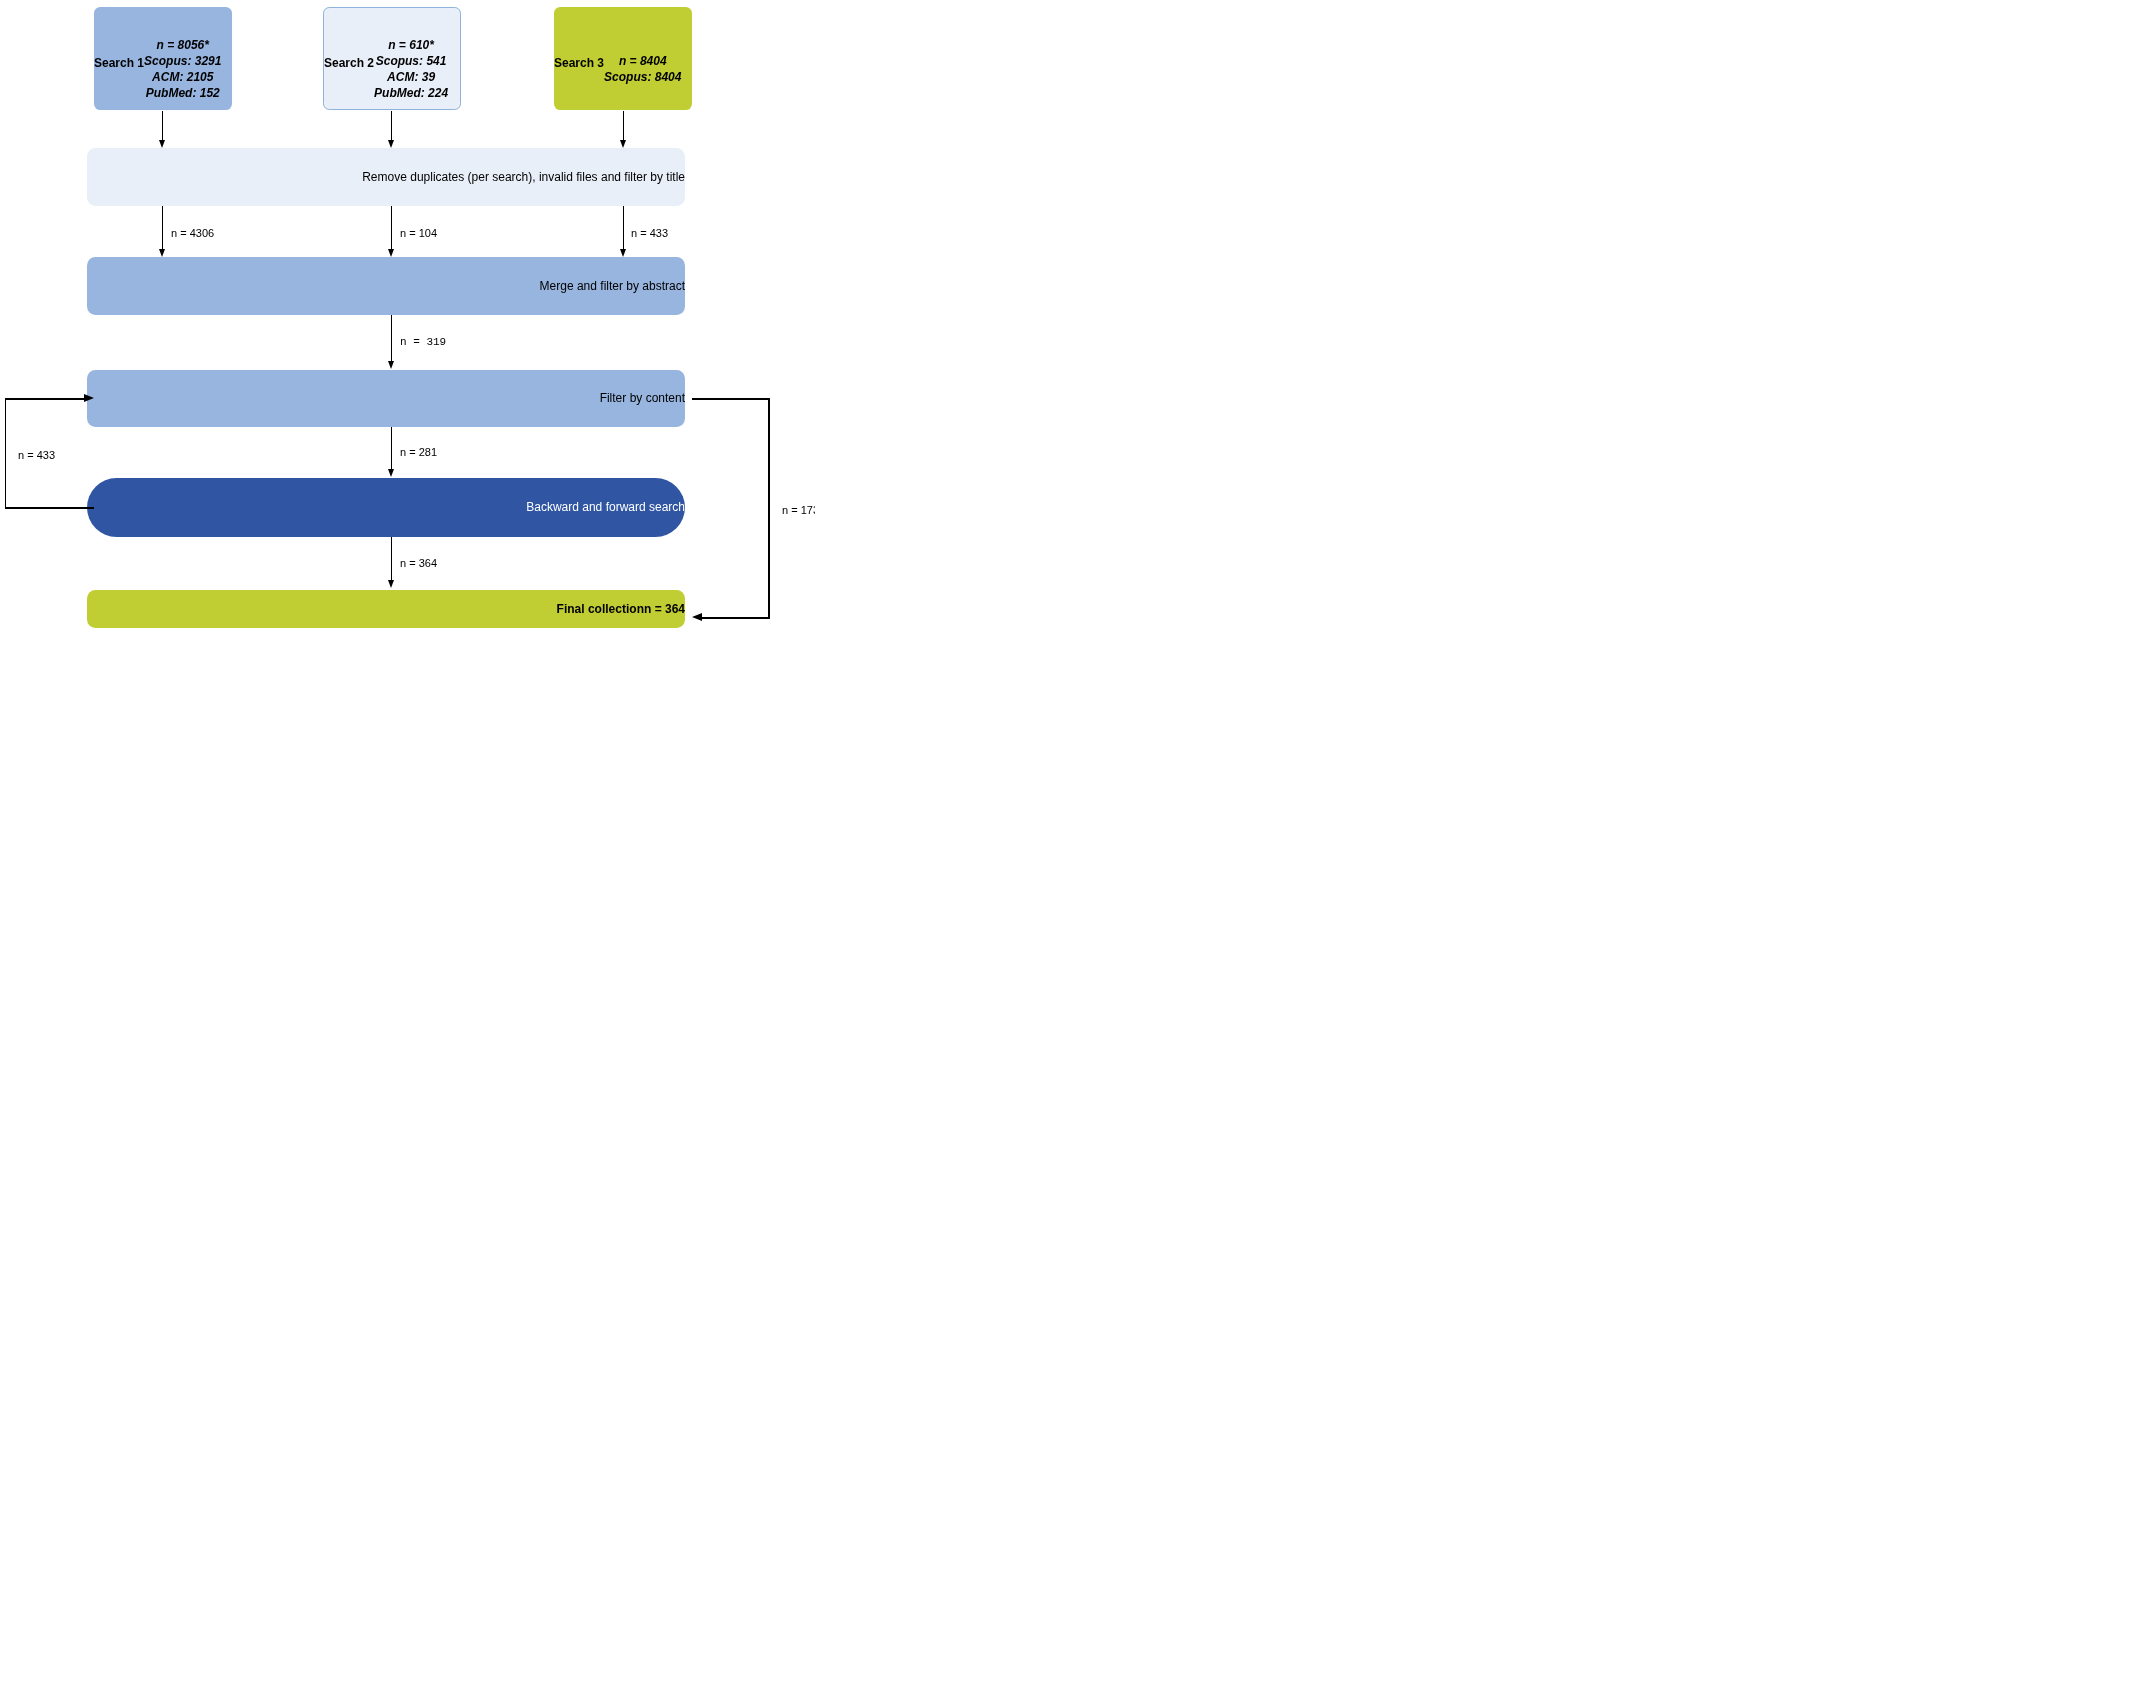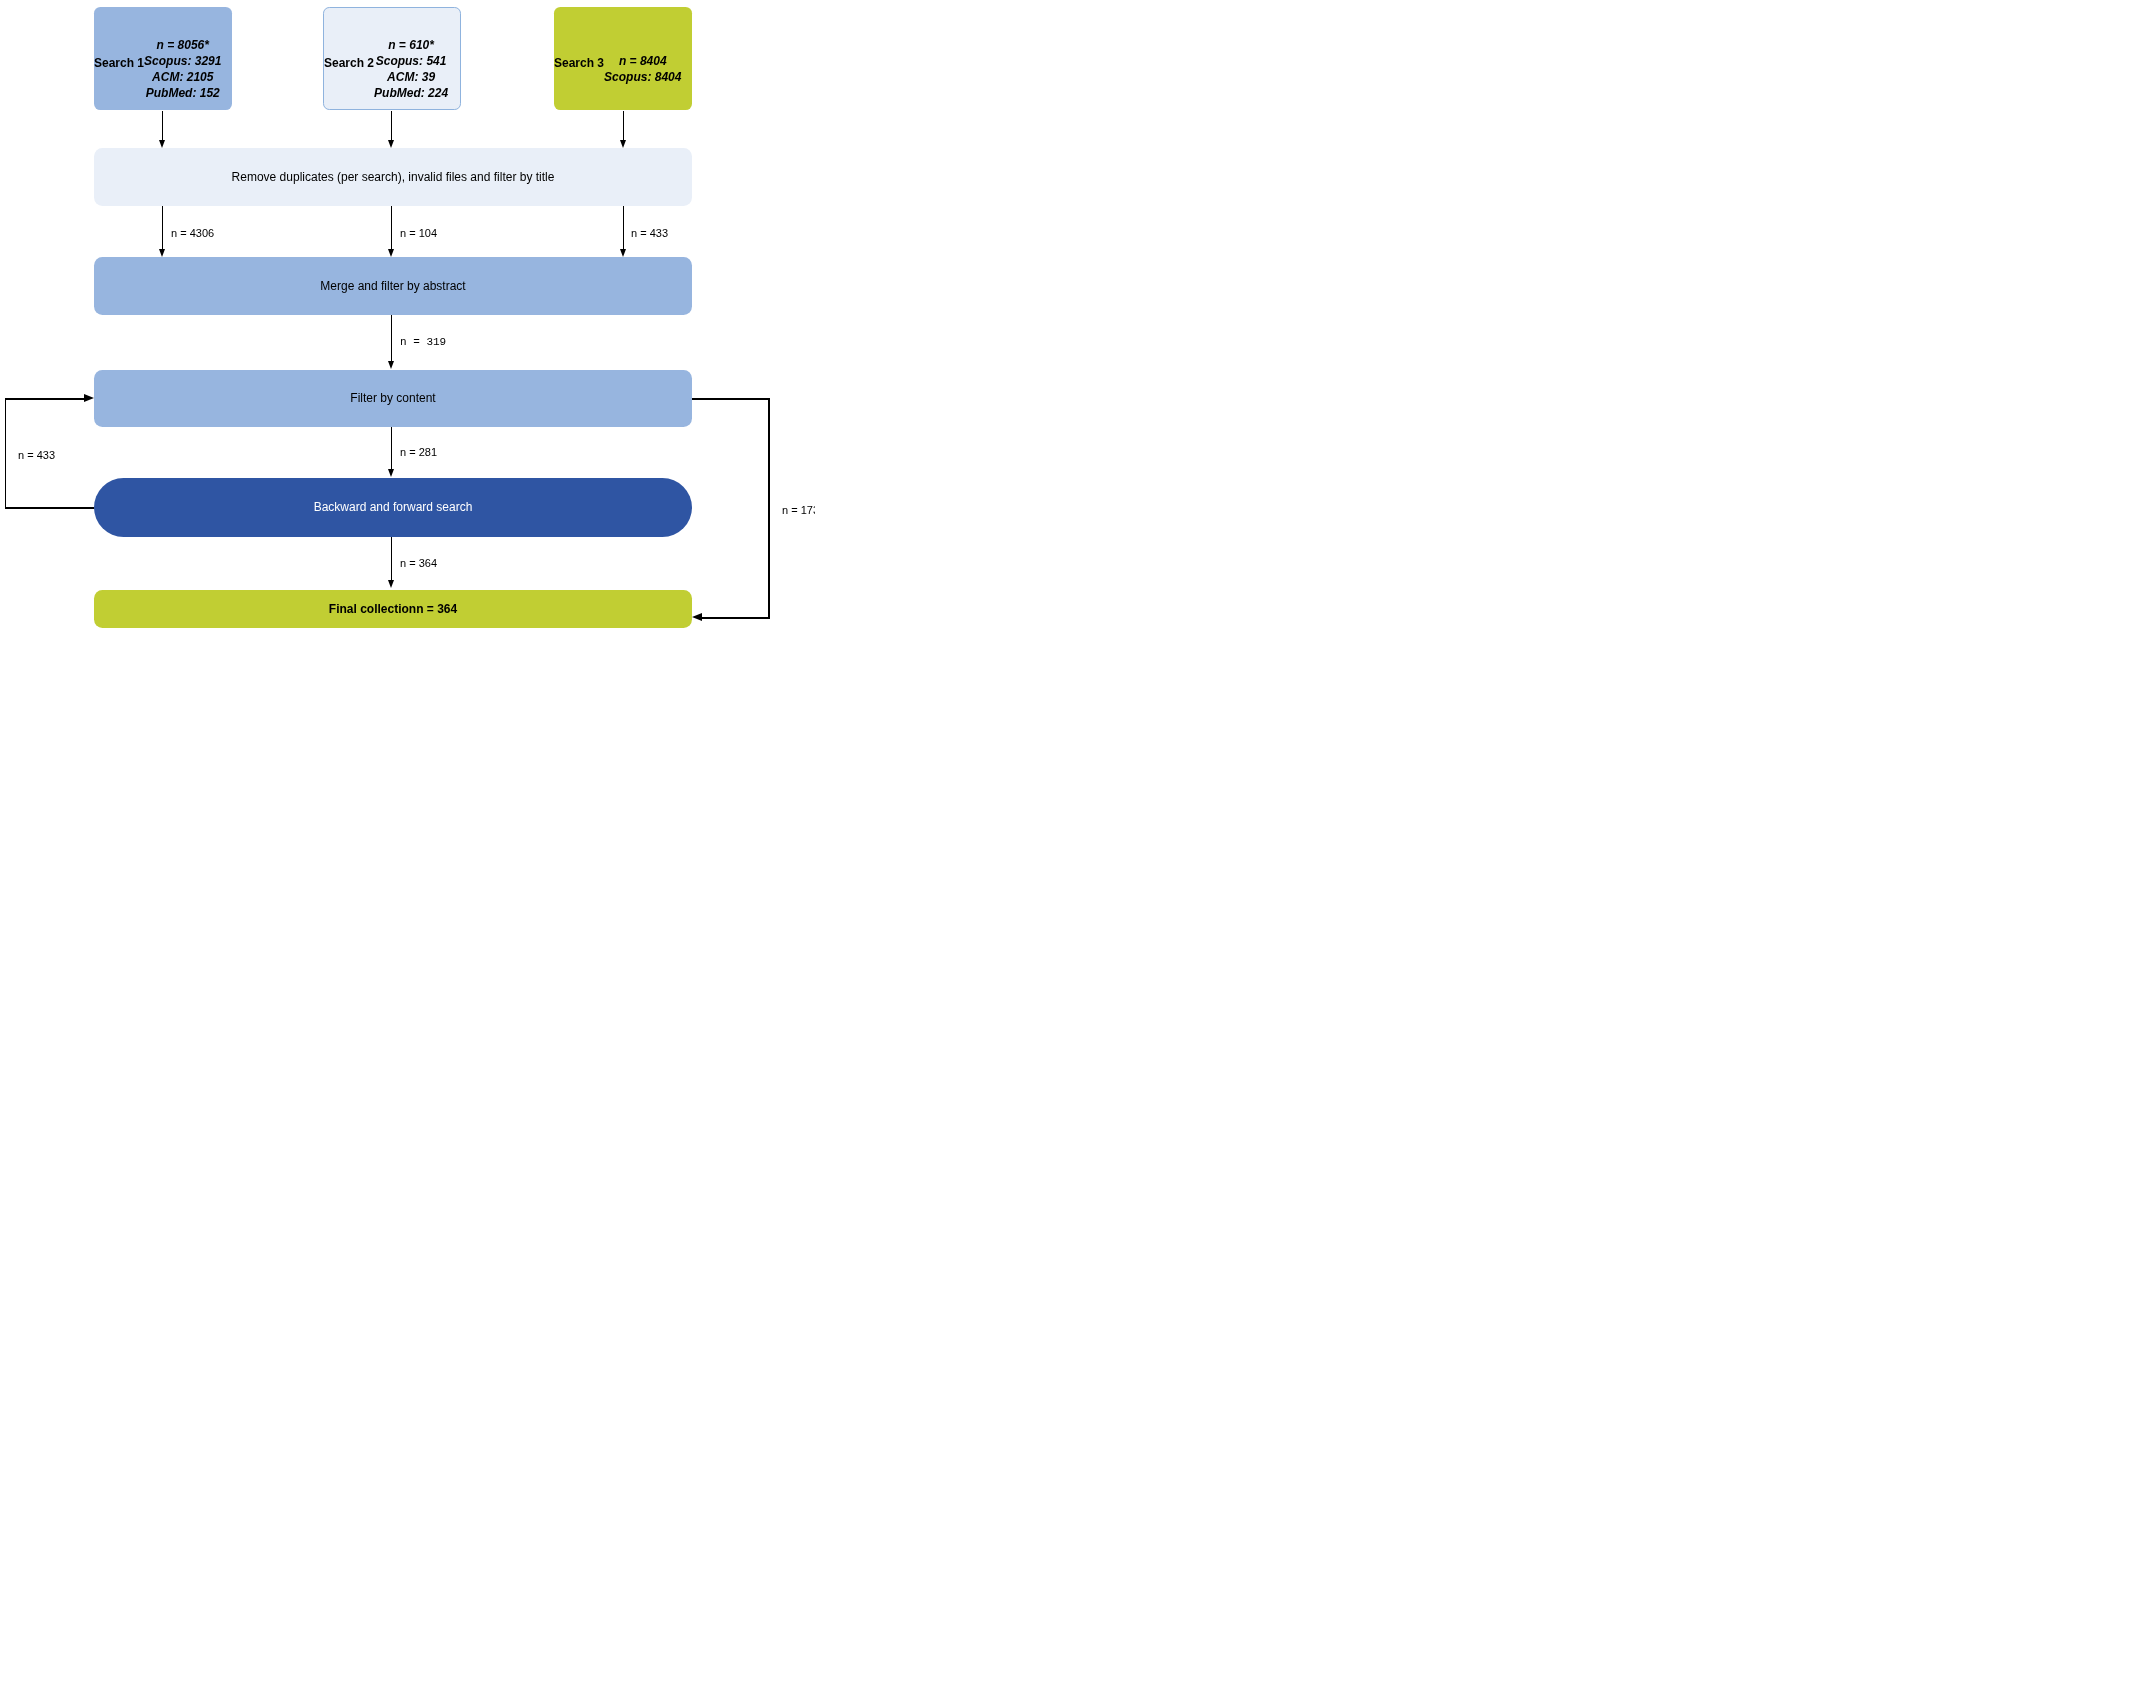--- a/index.html
+++ b/index.html
@@ -21,21 +21,21 @@
   .box{position:absolute;display:flex;flex-direction:row;align-items:center;justify-content:center;text-align:center;}
   .search-box{width:138px;height:103px;top:7.4px;border-radius:6.3px;justify-content:flex-start;padding-top:8.4px;}
   .box-title{font-size:12px;font-weight:bold;line-height:16px;}
   .box-lines{margin-top:11.6px;}
   .box-line{font-size:12px;font-weight:bold;line-height:16px;font-style:italic;}
 
   #search1{left:94px;background:var(--medium-blue);}
   #search2{left:323px;background:var(--light-blue-fill);border:1.1px solid var(--light-blue-border);}
   #search3{left:554px;background:var(--green);}
 
-  .wide-box{left:94px;width:598px;border-radius:8.4px;}
+  .wide-box{left:87px;width:598px;border-radius:8.4px;justify-content:flex-end;}
   #remove-box{top:148px;height:58px;background:var(--light-blue-fill);}
   #merge-box{top:257px;height:58px;background:var(--medium-blue);}
   #filter-box{top:370px;height:57px;background:var(--medium-blue);}
   #backward-box{top:478px;height:59px;background:var(--dark-blue);border-radius:29.5px;color:var(--text-on-dark);}
   #final-box{top:590px;height:38px;background:var(--green);}
   .wide-label{font-size:12px;line-height:16.3px;}
   .bold{font-weight:bold;}
 
   .vline,.hline{position:absolute;background:var(--line);}
   .vline.thin{width:1.1px;}

